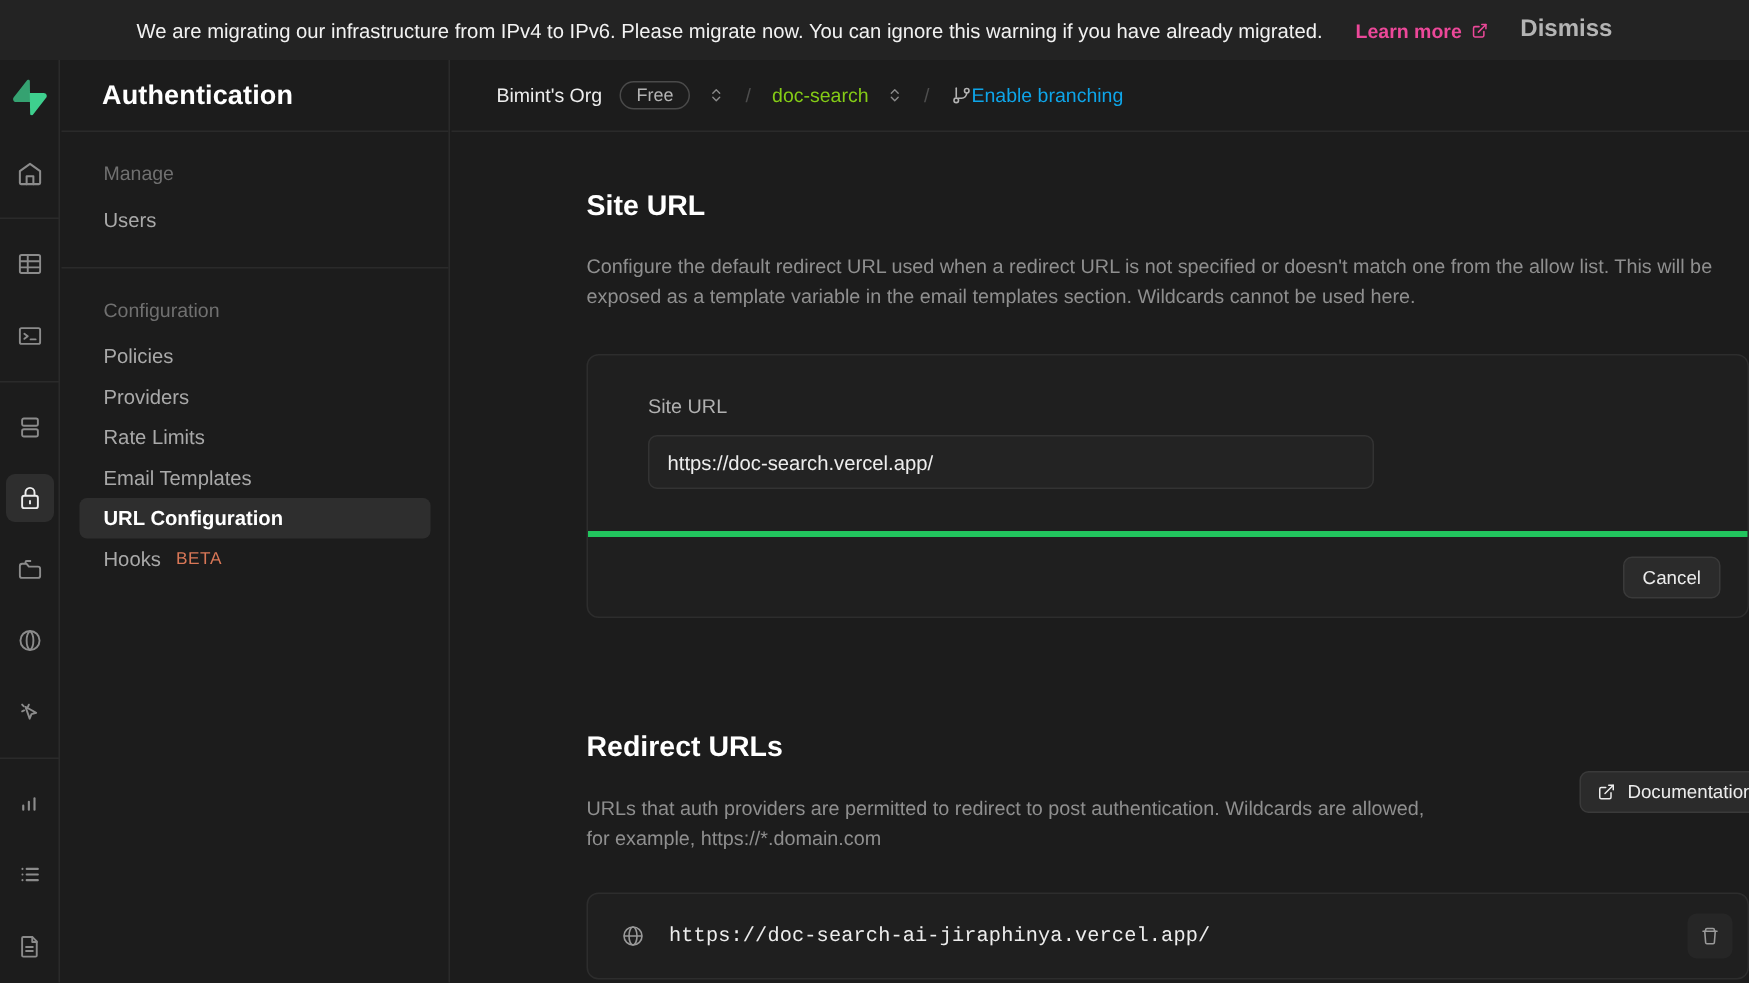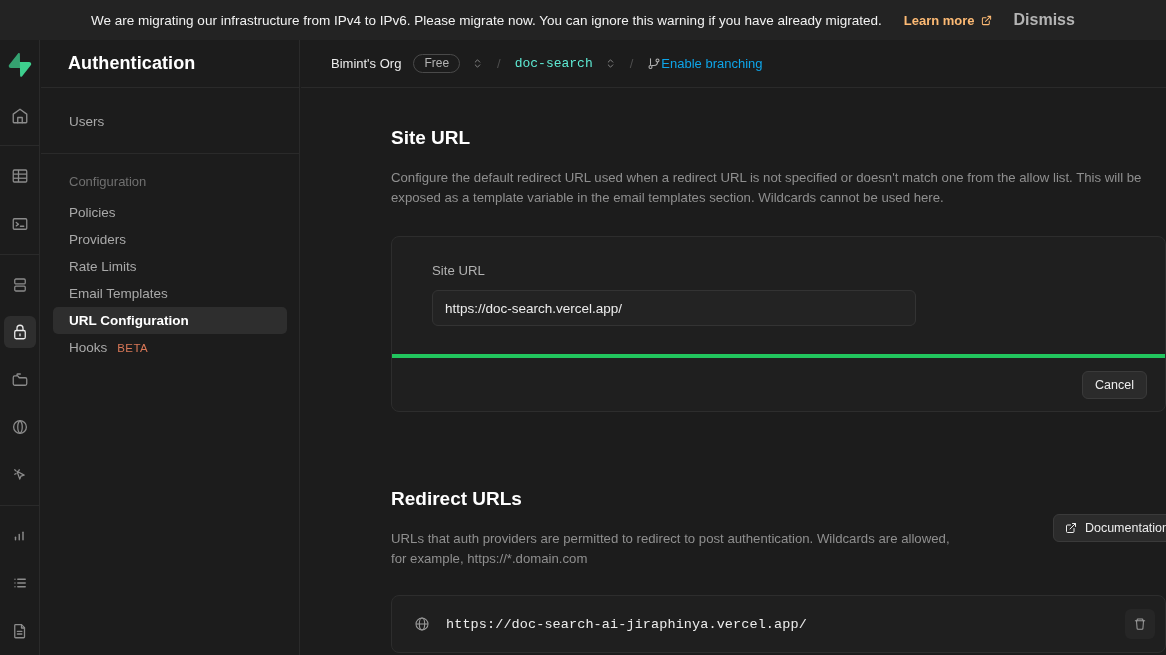--- a/index.html
+++ b/index.html
@@ -13,21 +13,21 @@
 
   
   #banner{
     position:absolute; left:0; top:0; width:1166px; height:40px;
     background:#232323;
     display:flex; align-items:center; justify-content:center;
     gap:22px; font-size:13.5px;
   }
   #banner .btext{ color:#f2f2f2; white-space:nowrap; }
   #banner .learn{
-    color:#fdba74; font-weight:bold; font-size:13px;
+    color:#ec4899; font-weight:bold; font-size:13px;
     display:flex; align-items:center; gap:6px; cursor:pointer; white-space:nowrap;
   }
   #banner .dismiss{
     color:#b4b4b4; font-weight:bold; font-size:16px; cursor:pointer; white-space:nowrap;
   }
 
   
   #rail{
     position:absolute; left:0; top:40px; width:40px; height:615px;
     background:#1c1c1c; border-right:1px solid #2a2a2a;
@@ -66,21 +66,21 @@
   #side .item .beta{ color:#d97757; font-size:11.5px; font-weight:normal; letter-spacing:.4px;}
 
   
   #crumb{
     position:absolute; left:301px; top:40px; width:865px; height:48px;
     border-bottom:1px solid #2a2a2a;
     display:flex; align-items:center; gap:12px; padding-left:30px;
     font-size:13px;
   }
   #crumb .org{ color:#ededed; cursor:pointer; }
-  #crumb .proj{ color:#5eead4; cursor:pointer;font-family:Liberation Mono, monospace; }
+  #crumb .proj{ color:#84cc16; cursor:pointer; }
   #crumb .pill{
     border:1px solid #4a4a4a; border-radius:999px; padding:1px 10px 2px;
     font-size:12px; color:#b4b4b4; cursor:pointer;
   }
   #crumb .chev{ color:#8b8b8b; display:flex; align-items:center; cursor:pointer;}
   #crumb .slash{ color:#4e4e4e; margin:0 2px; }
   #crumb .branch{
     display:flex; align-items:center; gap:0; color:#0ea5e9; cursor:pointer;
   }
   #crumb .branch .gl{ color:#b4b4b4; display:flex; }
@@ -252,20 +252,21 @@
       </svg>
   </div>
 </div>
 
 <div id="side">
   <div class="head">
     <h1>Authentication</h1>
   </div>
 
   <div class="grp">
+    <div class="glabel">Manage</div>
     <div class="item">
       <span>Users</span>
     </div>
   </div>
 
   <div class="grp last">
     <div class="glabel">Configuration</div>
     <div class="item">
       <span>Policies</span>
     </div>

